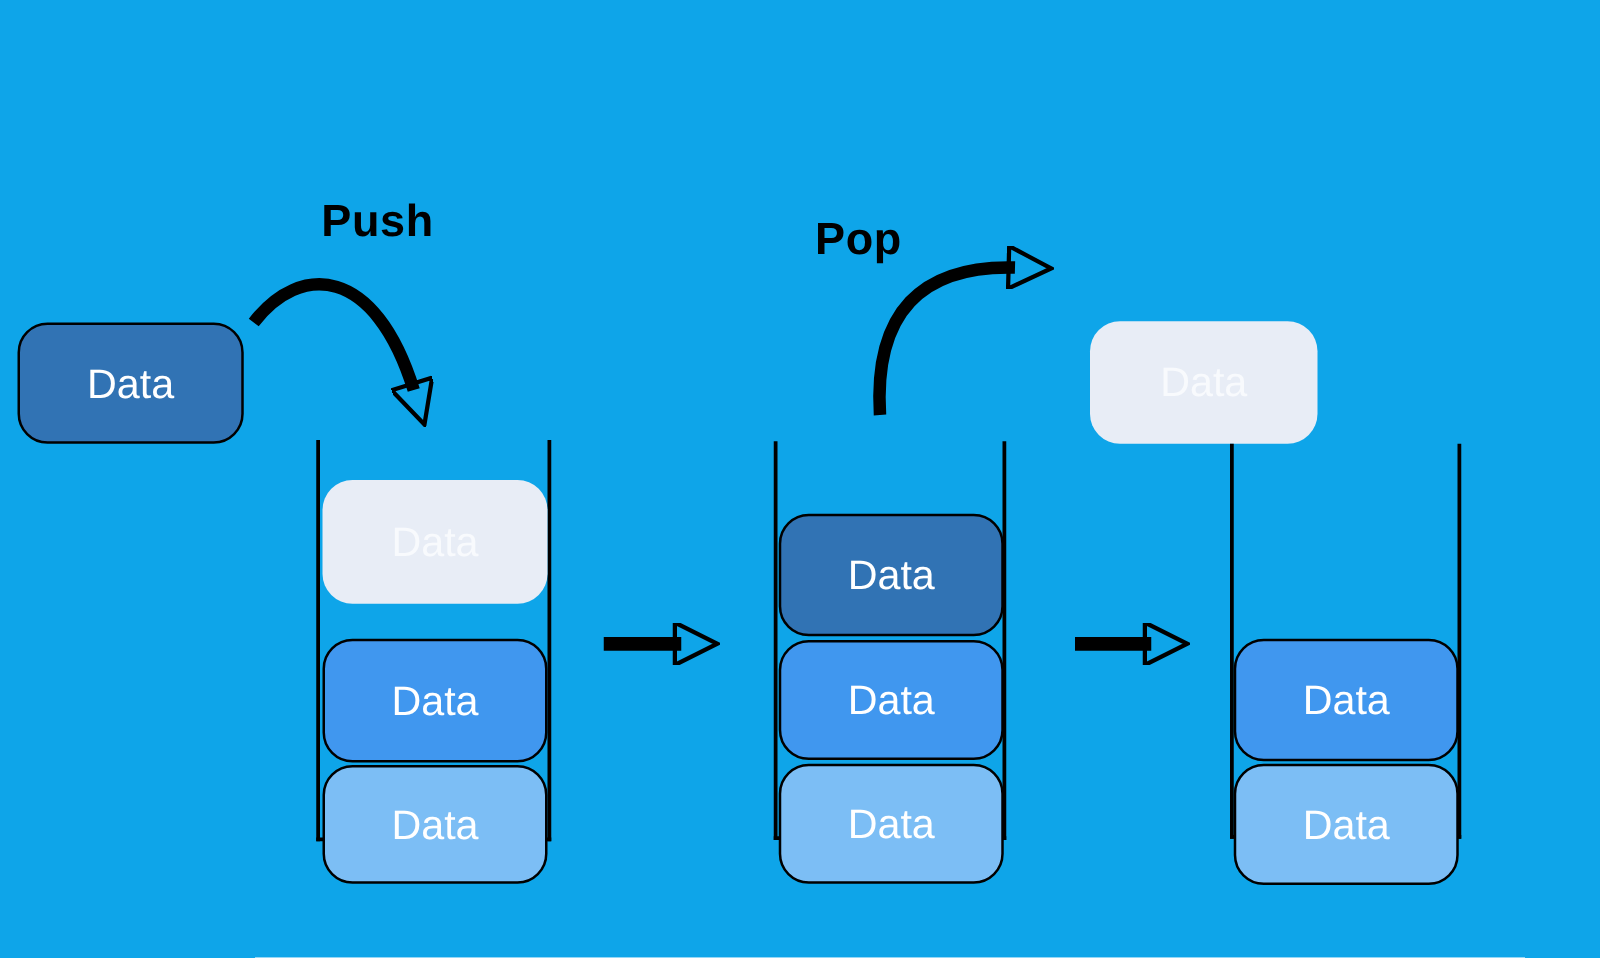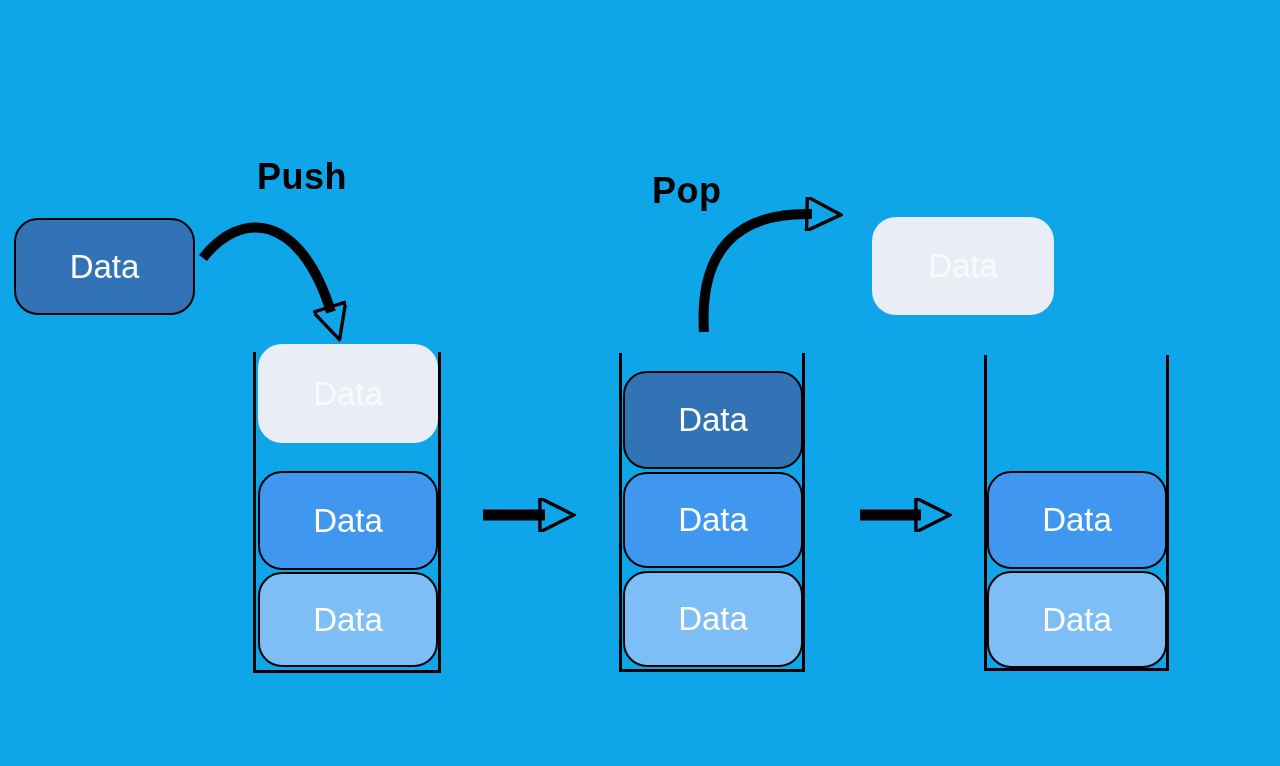--- a/index.html
+++ b/index.html
@@ -29,20 +29,21 @@
     position: absolute;
     border-radius: 24px;
     border: 2.5px solid #000000;
     box-sizing: border-box;
     display: flex;
     align-items: center;
     justify-content: center;
     font-size: 33px;
     font-weight: 400;
     color: #ffffff;
+    margin-top: 40px;
   }
   .data-box.ghost {
     border: none;
     color: #F8FAFD;
   }
 
   .wall {
     position: absolute;
     background: #000000;
   }

